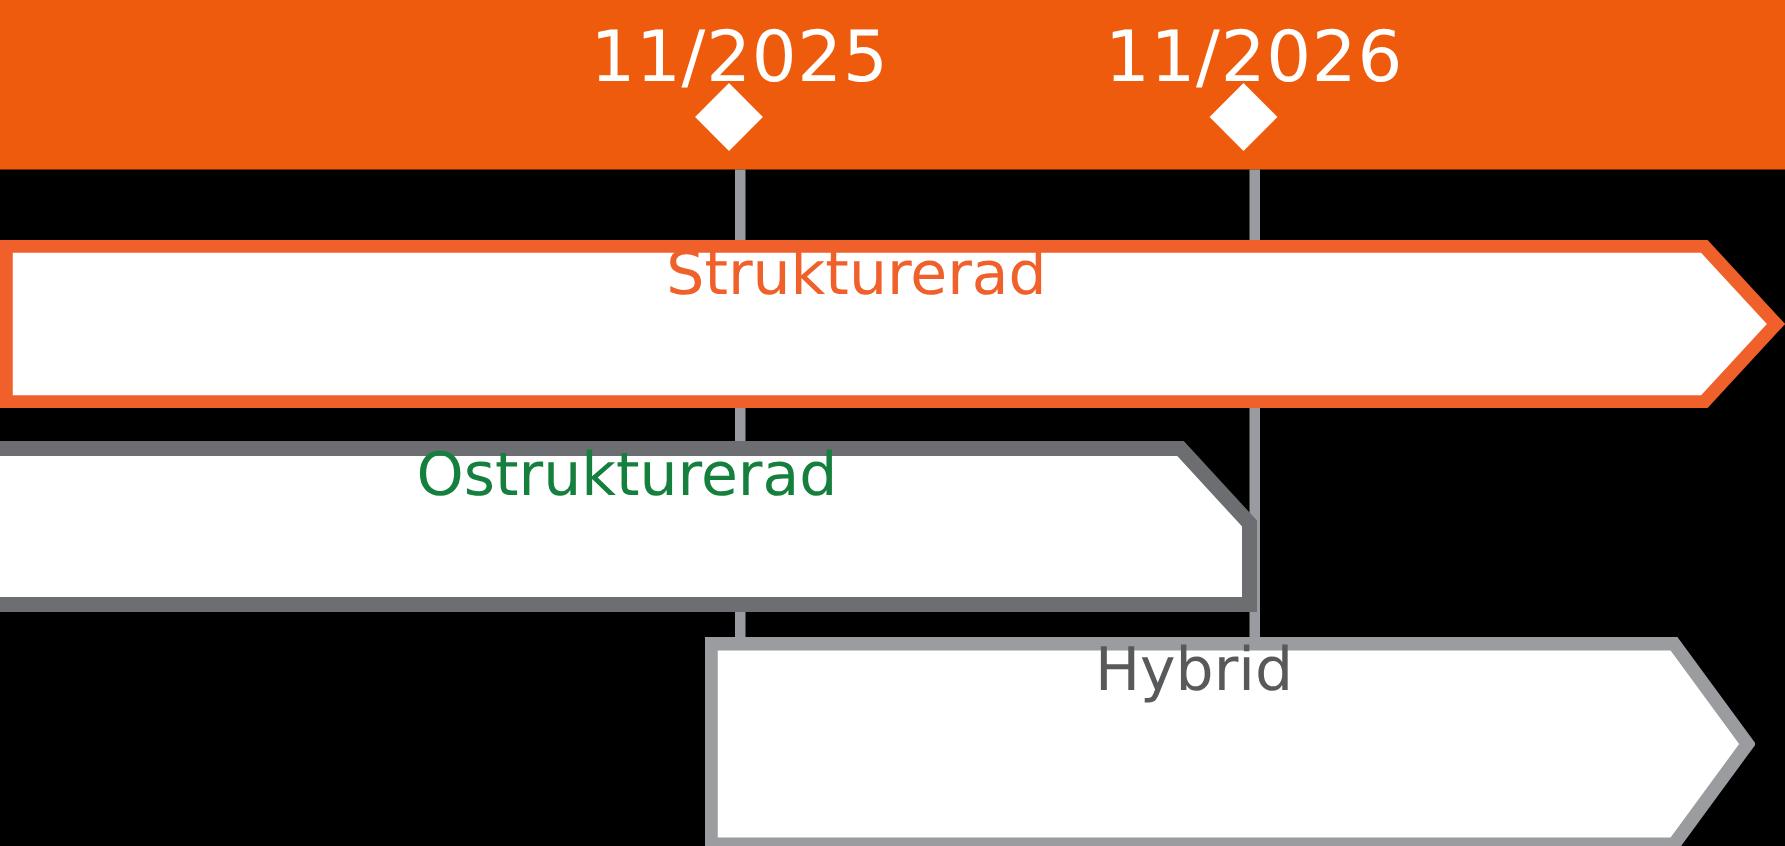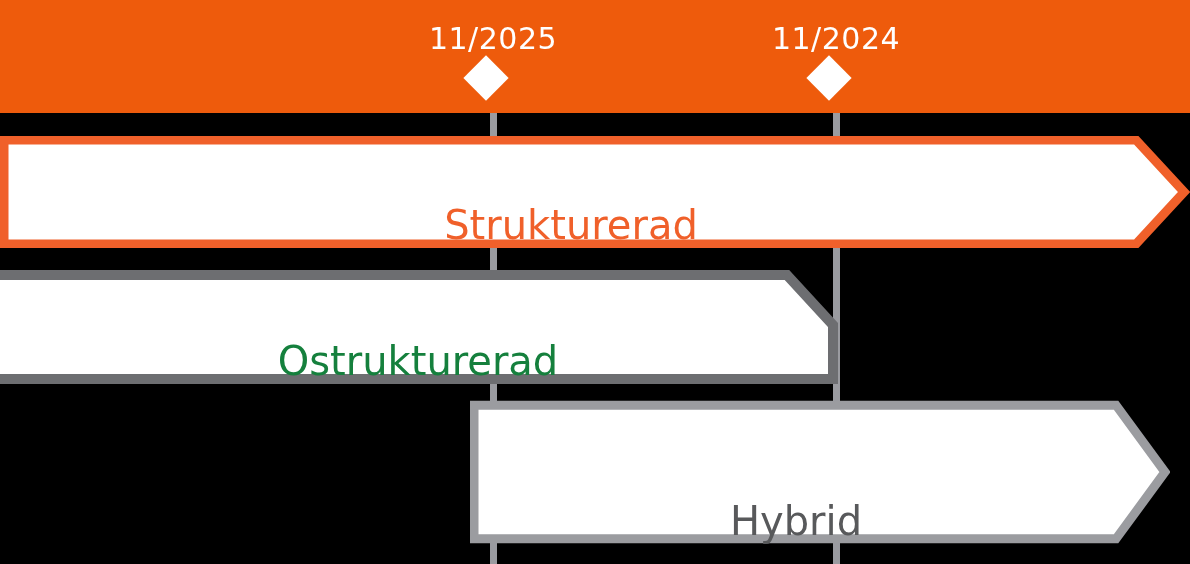--- a/index.html
+++ b/index.html
@@ -53,33 +53,34 @@
     background: #ffffff;
     transform: rotate(45deg);
   }
   .milestone-label {
     position: absolute;
     top: 14px;
     left: -130px;
     width: 260px;
     text-align: center;
     color: #ffffff;
-    font-size: 30px;
+    font-size: 47px;
     line-height: 50px;
     letter-spacing: 0.5px;
     white-space: nowrap;
   }
 
   
   .phase-bar {
     position: absolute;
     box-sizing: border-box;
     display: flex;
-    align-items: flex-end;
+    align-items: flex-start;
     justify-content: center;
+    margin-top: 24px;
   }
   .phase-bar .bar-shape {
     position: absolute;
     left: 0;
     top: 0;
     width: 100%;
     height: 100%;
     display: block;
   }
   .phase-label {
@@ -134,21 +135,21 @@
 
   <div class="header-band"></div>
 
   <div class="milestone" style="left:493px;">
     <div class="milestone-label">11/2025</div>
     <div class="milestone-diamond"></div>
     <div class="milestone-line"></div>
   </div>
 
   <div class="milestone" style="left:836px;">
-    <div class="milestone-label">11/2024</div>
+    <div class="milestone-label">11/2026</div>
     <div class="milestone-diamond"></div>
     <div class="milestone-line"></div>
   </div>
 
   <div class="phase-bar" id="bar-strukturerad">
     <svg class="bar-shape" viewBox="0 0 1190 112" preserveAspectRatio="none">
       <polygon points="4,4 1136,4 1184,56 1136,108 4,108" fill="#ffffff" stroke="#f0602a" stroke-width="9" stroke-linejoin="miter" vector-effect="non-scaling-stroke"></polygon>
     </svg>
     <span class="phase-label">Strukturerad</span>
   </div>

